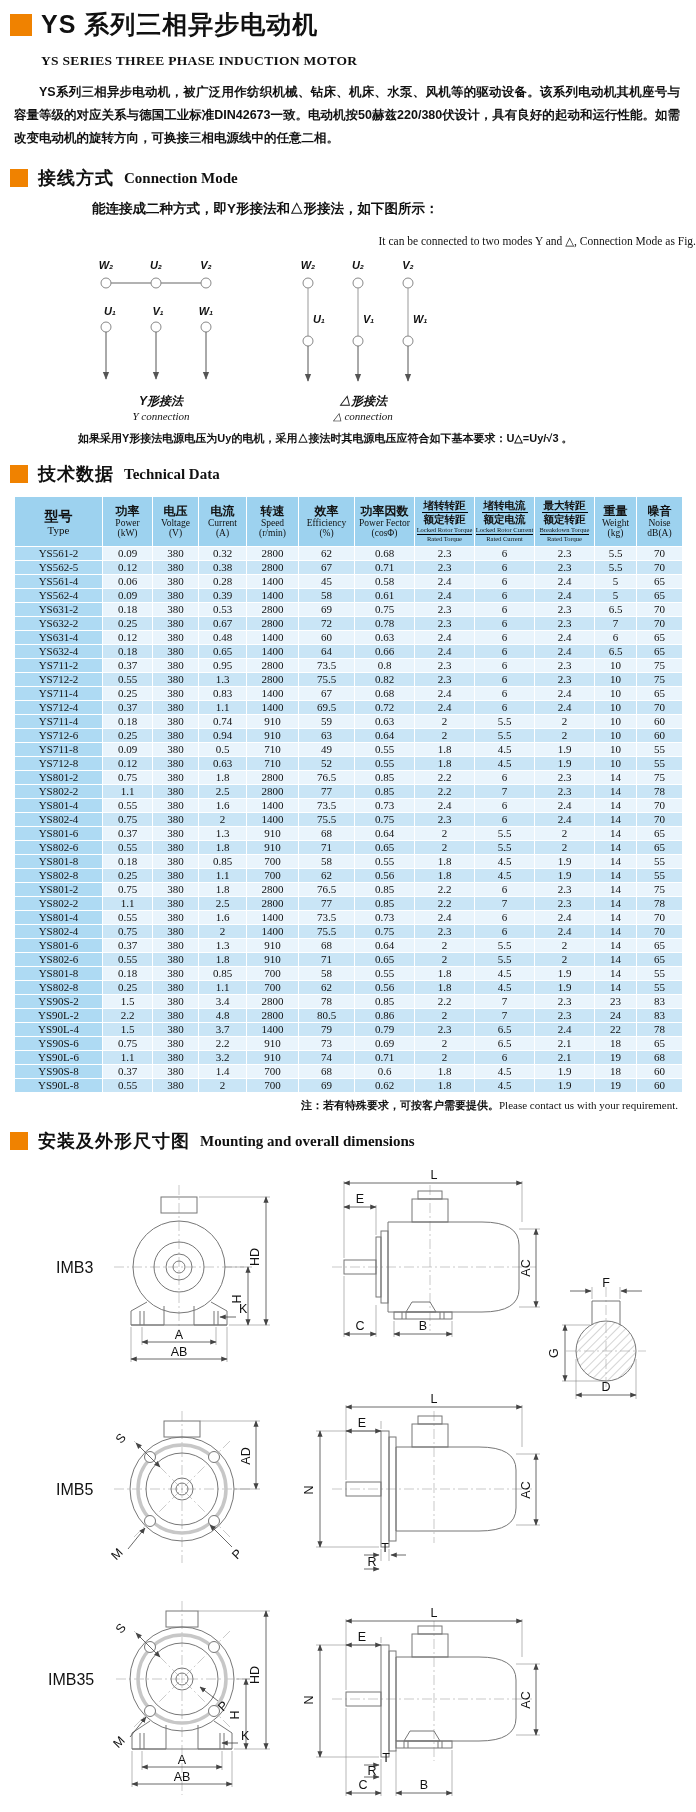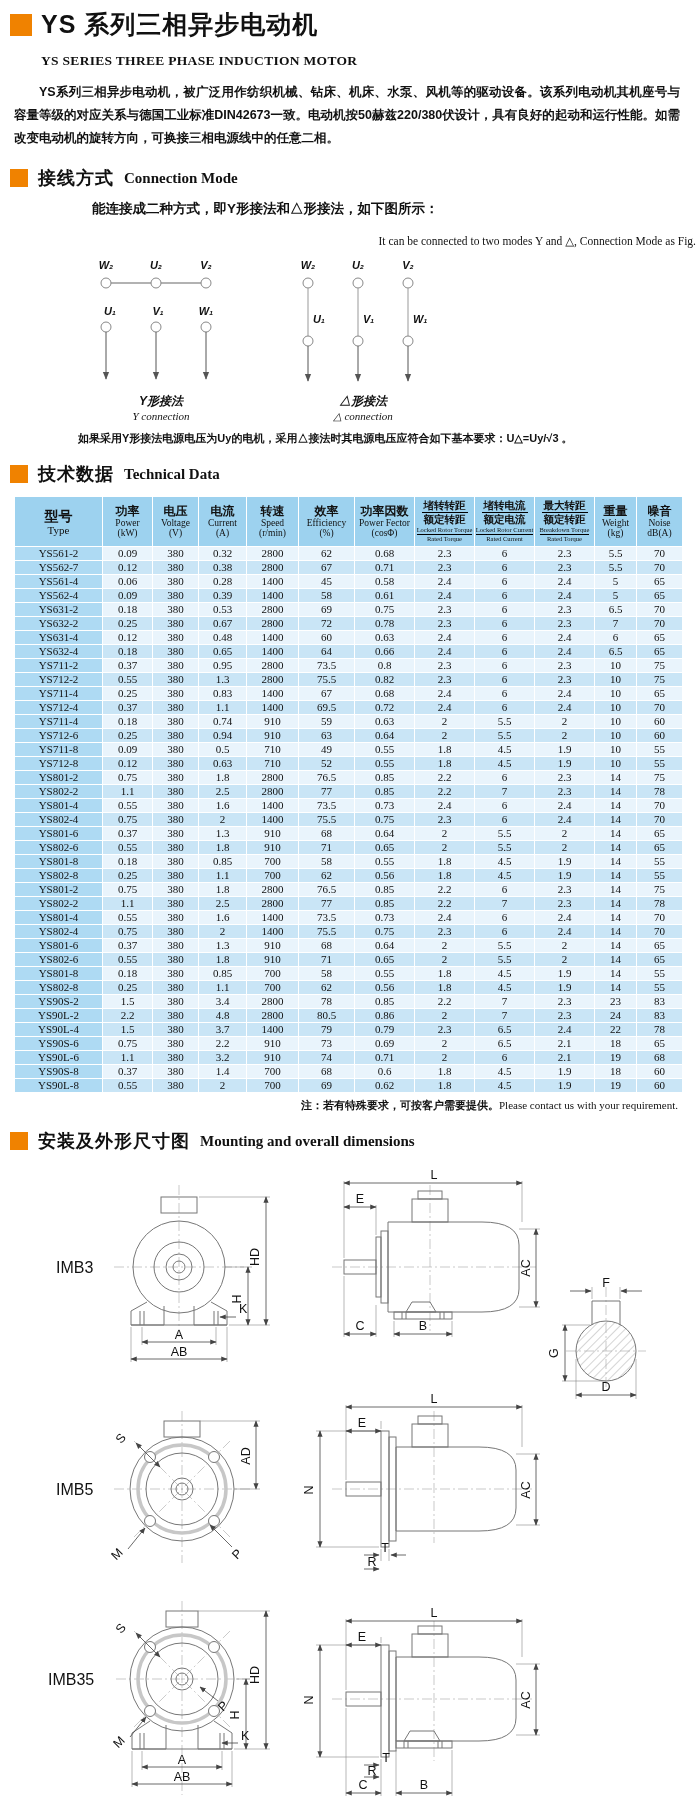--- a/index.html
+++ b/index.html
@@ -220,21 +220,21 @@
           <td>2800</td>
           <td>62</td>
           <td>0.68</td>
           <td>2.3</td>
           <td>6</td>
           <td>2.3</td>
           <td>5.5</td>
           <td>70</td>
         </tr>
         <tr class="r-blue">
-          <td class="type-cell">YS562-7</td>
+          <td class="type-cell">YS562-5</td>
           <td>0.12</td>
           <td>380</td>
           <td>0.38</td>
           <td>2800</td>
           <td>67</td>
           <td>0.71</td>
           <td>2.3</td>
           <td>6</td>
           <td>2.3</td>
           <td>5.5</td>

